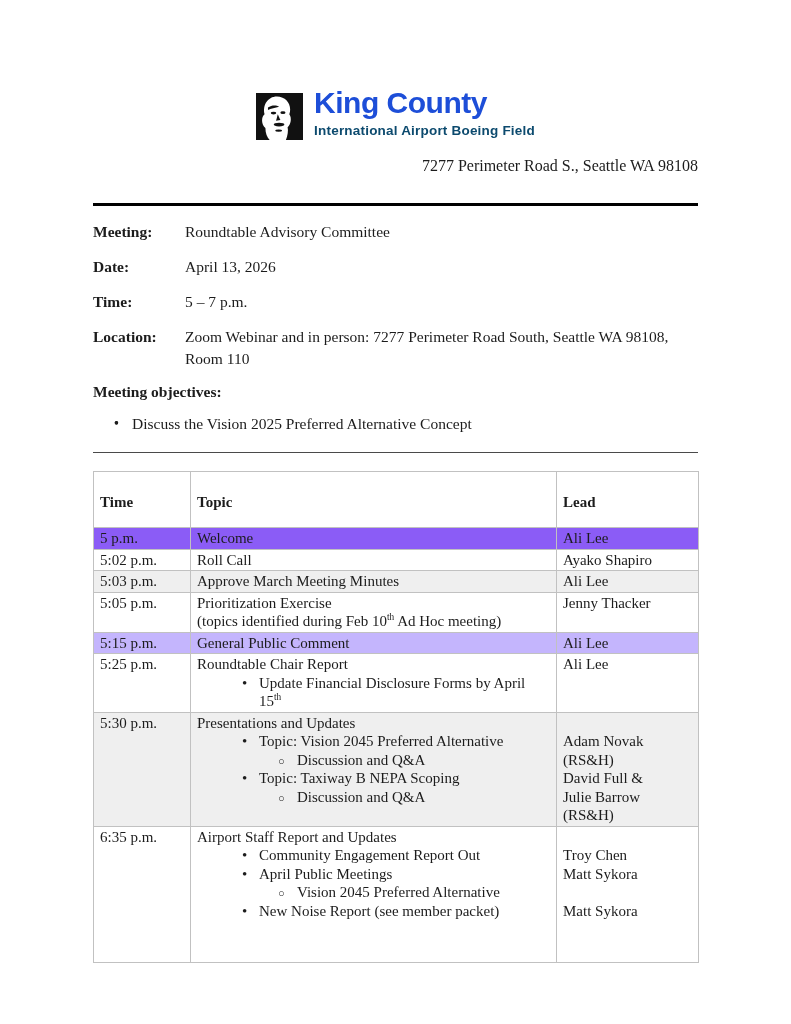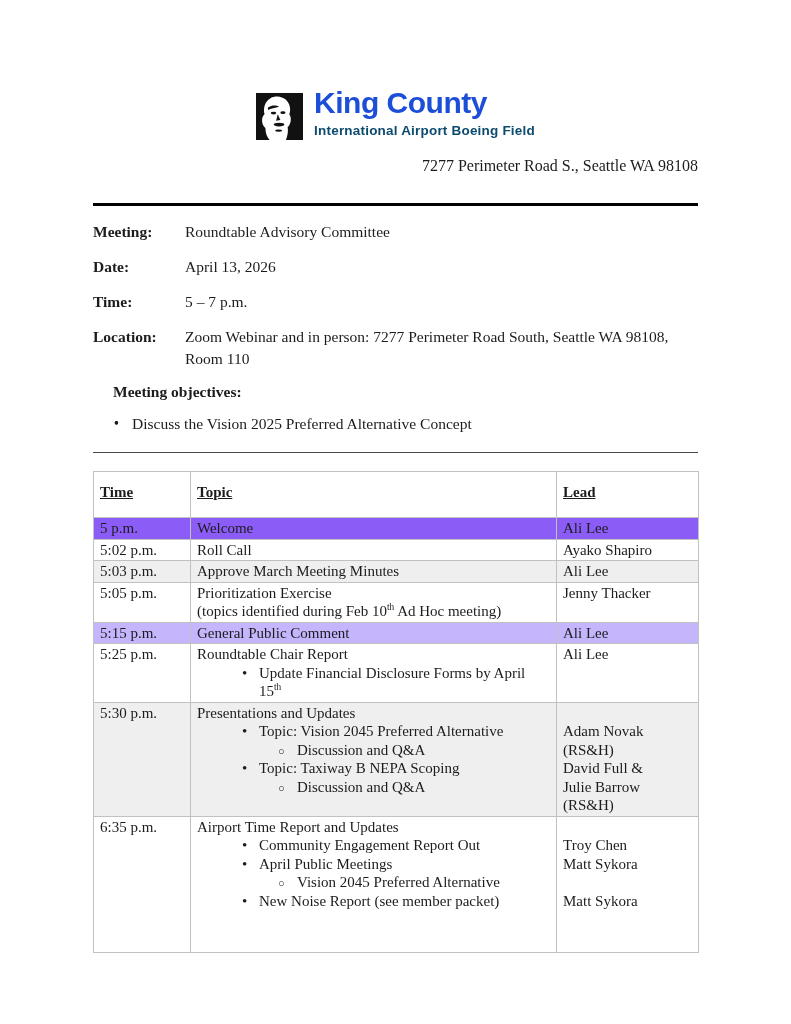--- a/index.html
+++ b/index.html
@@ -31,21 +31,21 @@
   
   .rule { border-top: 3px solid #000; margin-top: 28px; }
 
   
   .info { margin-top: 15px; font-size: 15.5px; }
   .info-row { display: flex; margin-bottom: 13px; line-height: 22px; }
   .info-label { width: 92px; font-weight: 700; flex: 0 0 auto; }
   .info-value { flex: 1; }
 
   
-  .obj-heading { font-weight: 700; font-size: 15.5px; margin-top: 9px; margin-left: 20px; }
+  .obj-heading { font-weight: 700; font-size: 15.5px; margin-top: 9px; }
   .obj-list { margin-top: 12px; }
   .obj-li { position: relative; padding-left: 39px; line-height: 21.5px; font-size: 15.5px; }
   .obj-li .marker { position: absolute; left: 21px; top: 0; font-size: 14px; }
 
   
   .sep { margin-top: 17px; border-bottom: 1px solid #4a4a4a; }
 
   
   table.agenda {
     margin-top: 18px; width: 605px;
@@ -53,21 +53,21 @@
     font-size: 15px;
   }
   table.agenda th, table.agenda td {
     border: 1px solid #c1c1c1;
     vertical-align: top;
     padding: 1px 6px;
     line-height: 18.5px;
     text-align: left;
     font-weight: 400;
   }
-  table.agenda th { font-weight: 700; padding-top: 11px; padding-bottom: 16px; text-decoration: underline; }
+  table.agenda th { font-weight: 700; padding-top: 21px; padding-bottom: 16px; }
   col.c-time { width: 97px; }
   col.c-topic { width: 366px; }
   col.c-lead { width: 142px; }
   tr.last td { padding-bottom: 42px; }
 
   .t-line { position: relative; }
   .li1 { padding-left: 62px; }
   .li1 > .marker { position: absolute; left: 45px; top: 0; font-size: 15px; }
   .li2 { padding-left: 100px; }
   .li2 > .marker { position: absolute; left: 81px; top: 1px; font-size: 11px; }
@@ -220,21 +220,21 @@
             <div>Adam Novak</div>
             <div>(RS&amp;H)</div>
             <div>David Full &amp;</div>
             <div>Julie Barrow</div>
             <div>(RS&amp;H)</div>
           </td>
         </tr>
         <tr class="last">
           <td>6:35 p.m.</td>
           <td>
-            <div class="t-line"><span>Airport Time Report and Updates</span></div>
+            <div class="t-line"><span>Airport Staff Report and Updates</span></div>
             <div class="t-line li1"><span class="marker">•</span><span>Community Engagement Report Out</span></div>
             <div class="t-line li1"><span class="marker">•</span><span>April Public Meetings</span></div>
             <div class="t-line li2"><span class="marker">○</span><span>Vision 2045 Preferred Alternative</span></div>
             <div class="t-line li1"><span class="marker">•</span><span>New Noise Report (see member packet)</span></div>
           </td>
           <td>
             <div>&nbsp;</div>
             <div>Troy Chen</div>
             <div>Matt Sykora</div>
             <div>&nbsp;</div>

